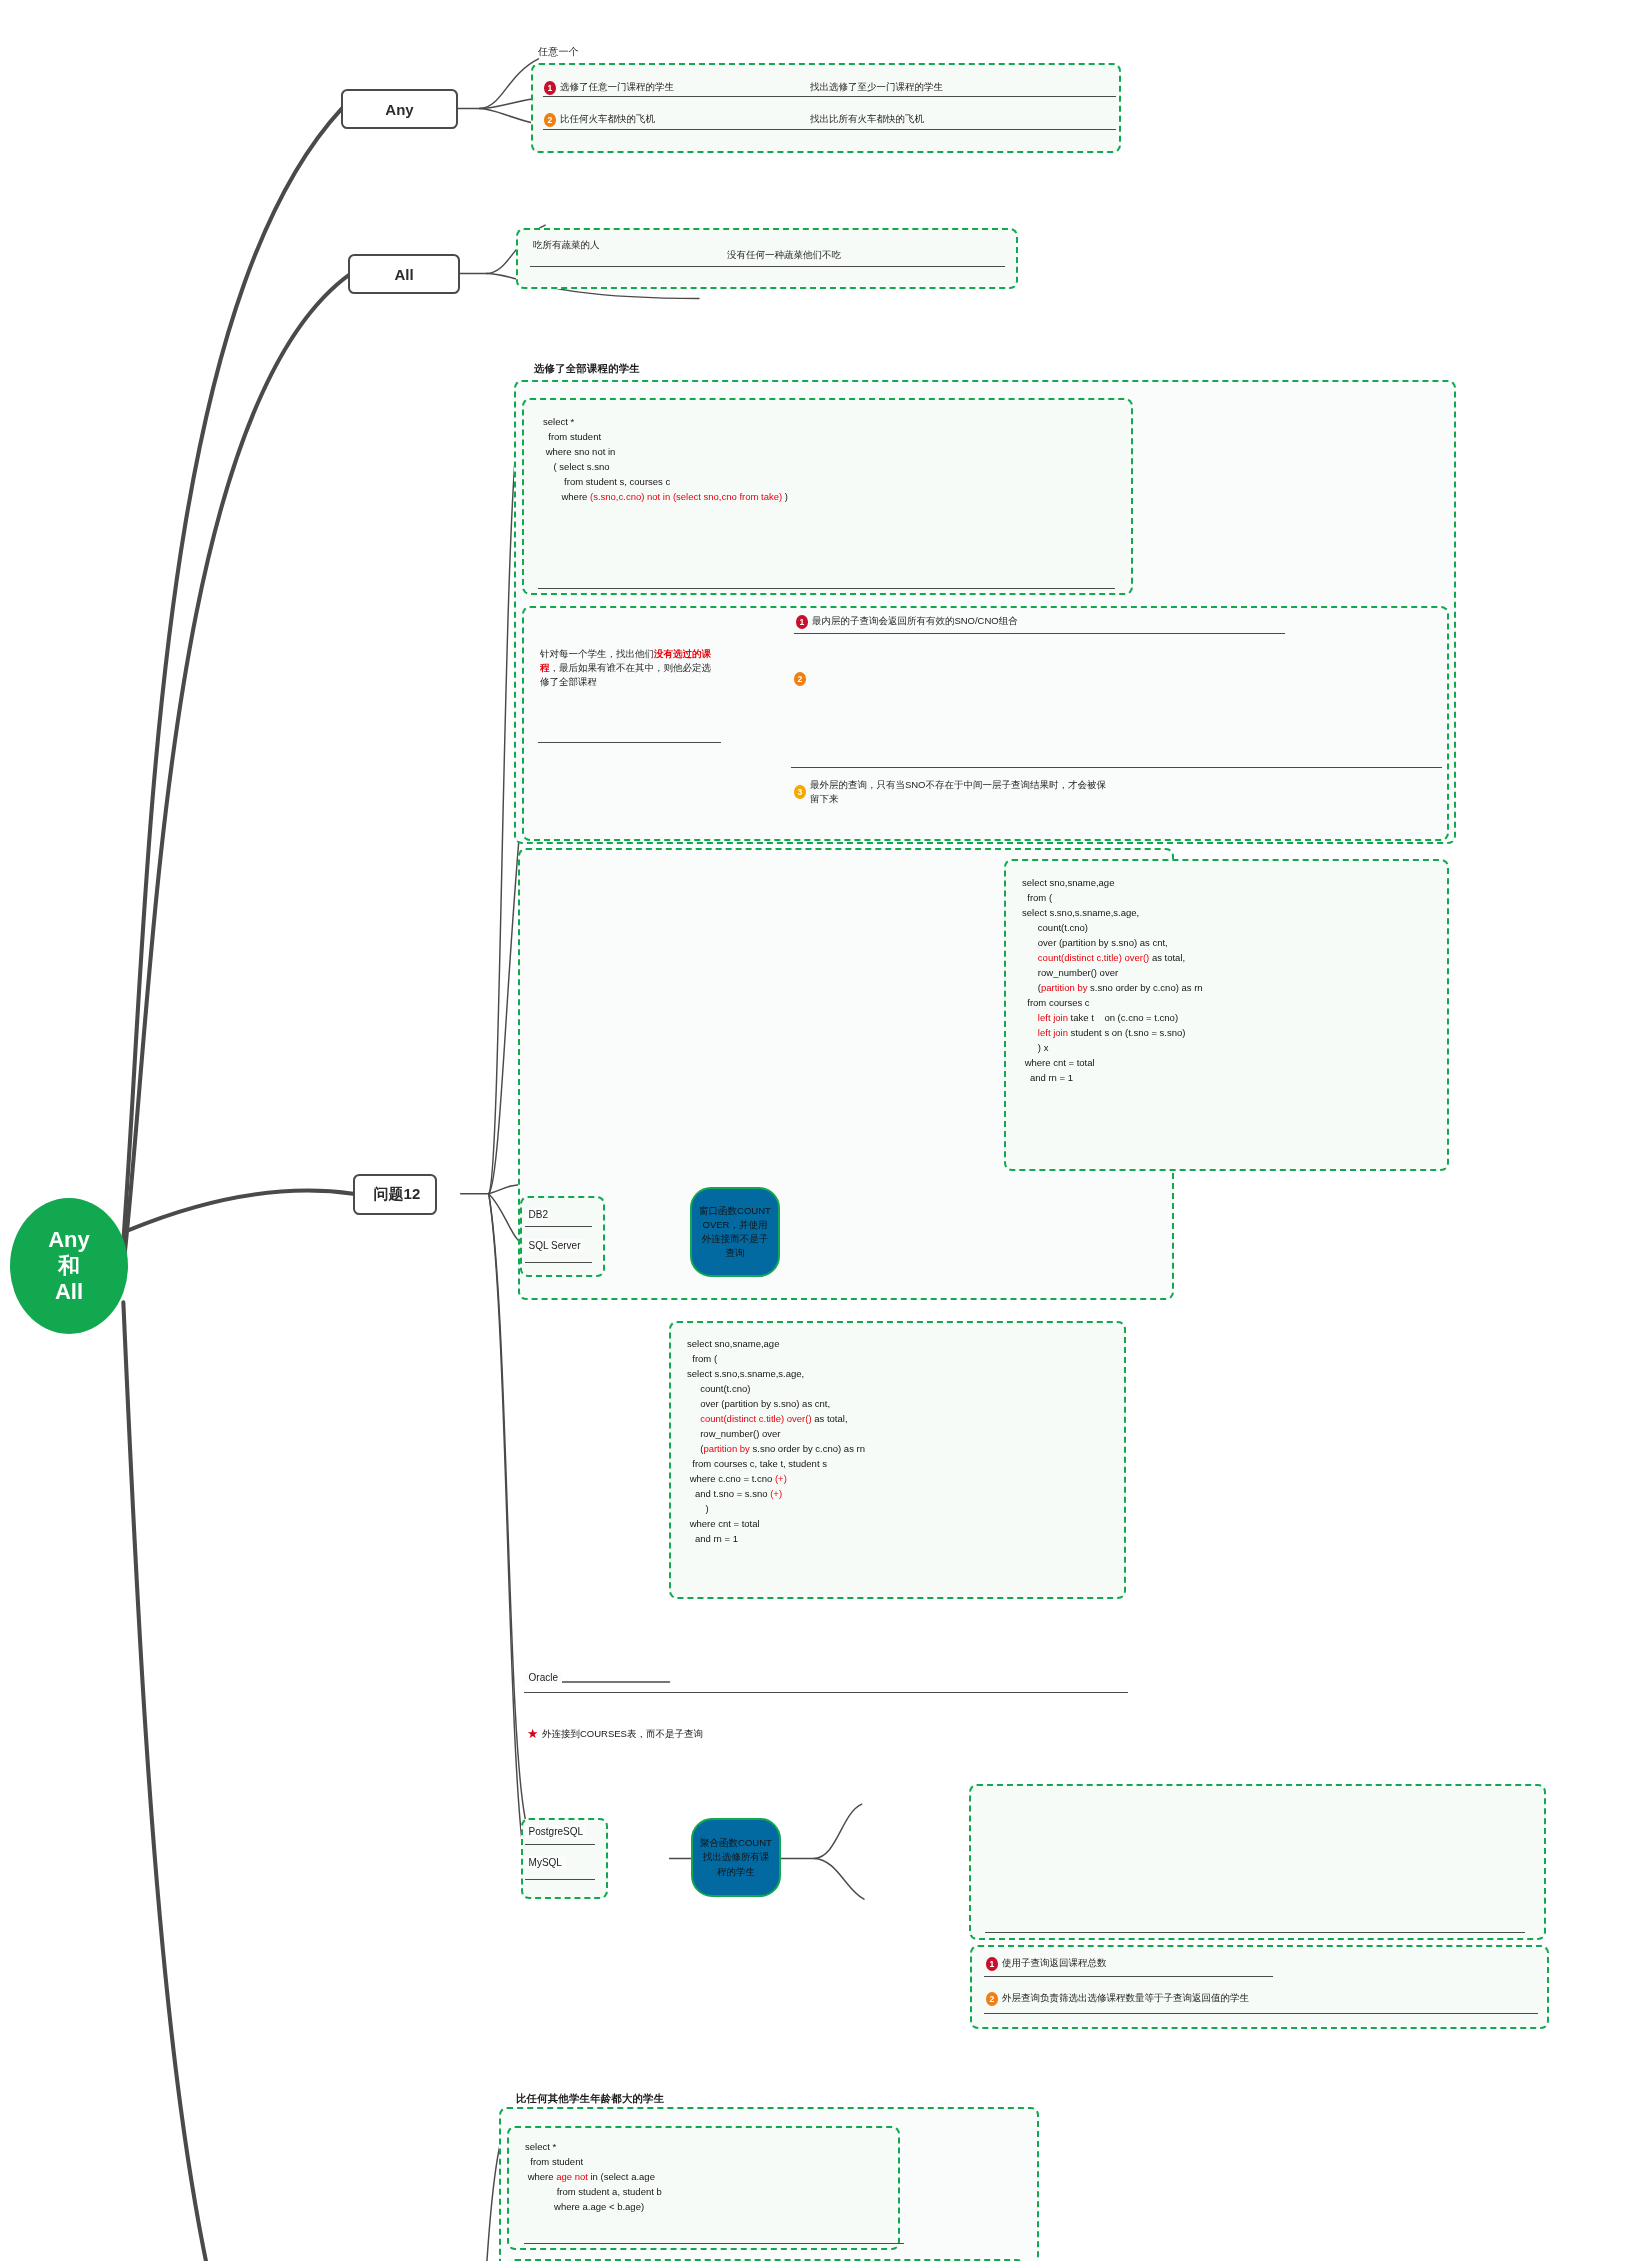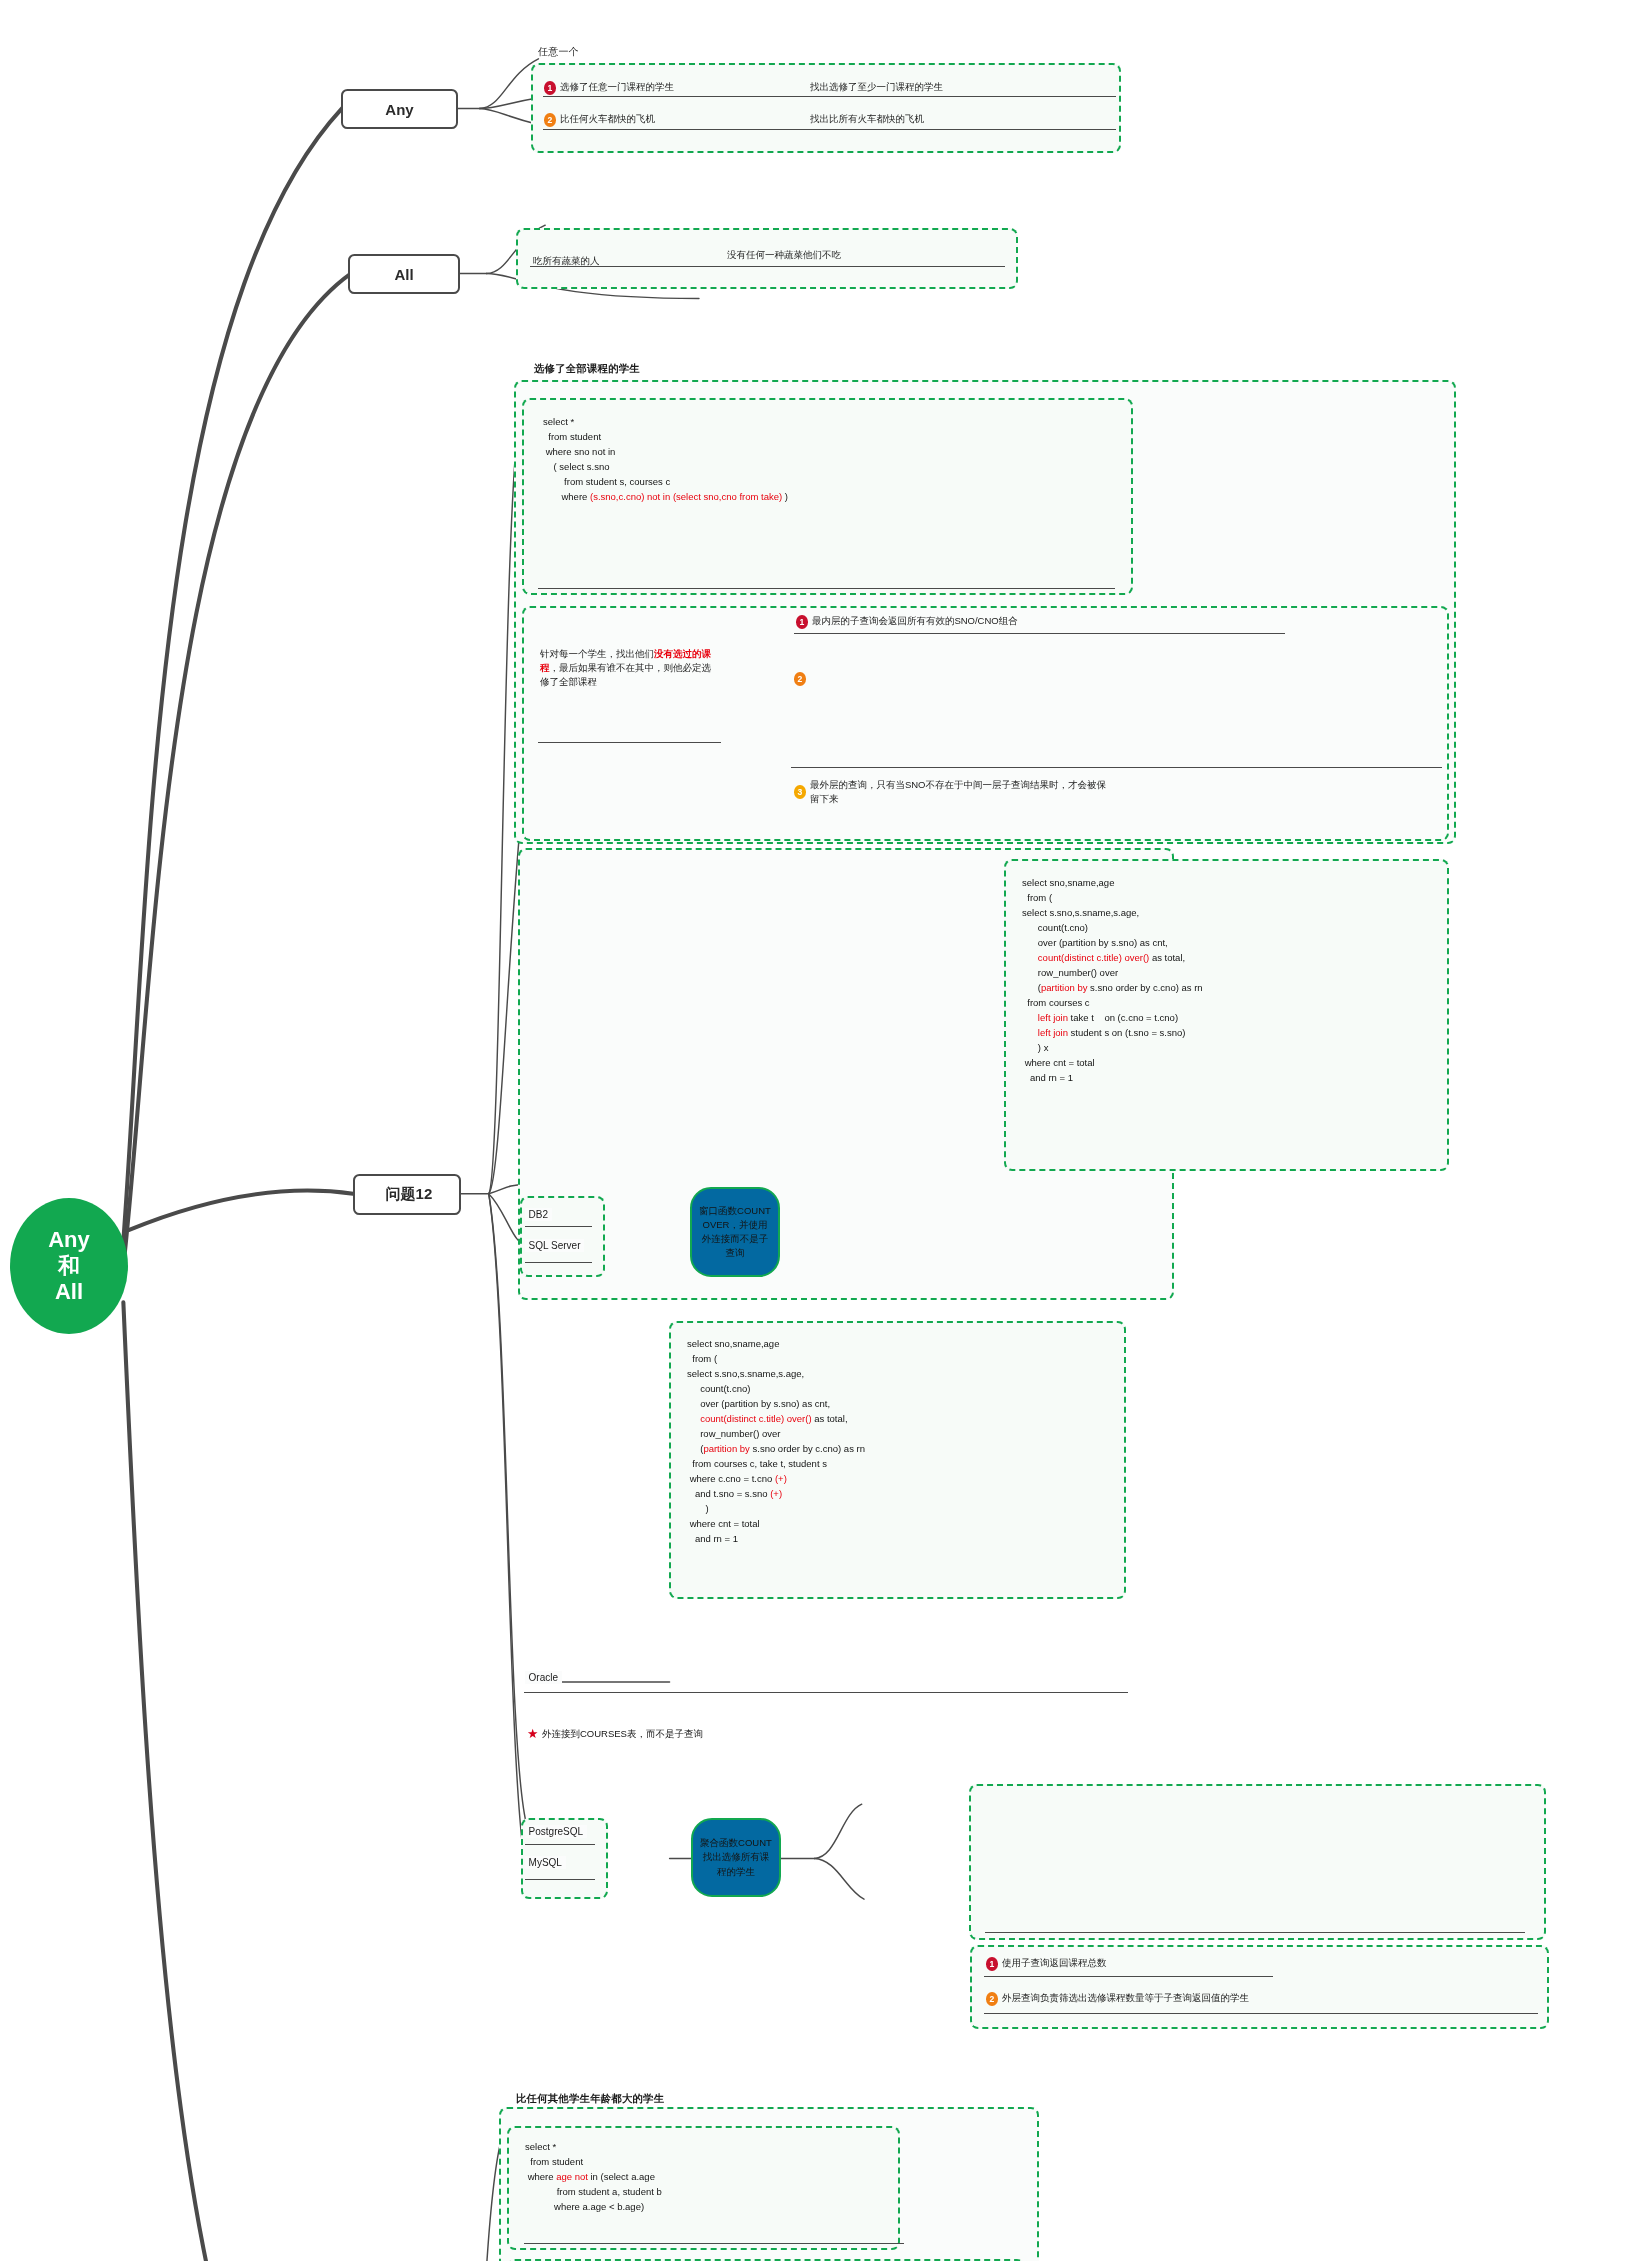--- a/index.html
+++ b/index.html
@@ -231,29 +231,29 @@
     <span class="rowtext">找出比所有火车都快的飞机</span>
   </div>
   <div class="underline-row" style="left:543px; top:129px; width:573px;"></div>
 
   <div class="node-box" style="left:348px; top:254px; width:112px; height:40px;">
     <span>All</span>
   </div>
   <div class="branch-label small" style="left:545px; top:212px;margin-top:24px;">全部</div>
   <div class="dashed-box" style="left:516px; top:228px; width:502px; height:61px;"></div>
 
-  <div class="row" style="left:533px; top:255px;align-items:flex-end;">
+  <div class="row" style="left:533px; top:239px;align-items:flex-end;">
     <span class="rowtext">吃所有蔬菜的人</span>
   </div>
   <div class="row" style="left:727px; top:249px;">
     <span class="rowtext">没有任何一种蔬菜他们不吃</span>
   </div>
   <div class="underline-row" style="left:530px; top:266px; width:475px;"></div>
 
-  <div class="node-box" style="left:353px; top:1174px; width:108px; height:41px;padding-left:12px;">
+  <div class="node-box" style="left:353px; top:1174px; width:84px; height:41px;padding-left:12px;">
     <span>问题12</span>
   </div>
 
   <div class="dashed-box plain" style="left:514px; top:380px; width:942px; height:464px;"></div>
 
   <div class="branch-label" style="left:534px; top:362px;">选修了全部课程的学生</div>
 
   <div class="dashed-box" style="left:522px; top:398px; width:611px; height:197px;"></div>
   <div class="code" style="left:543px; top:414px;">select *
   from student

